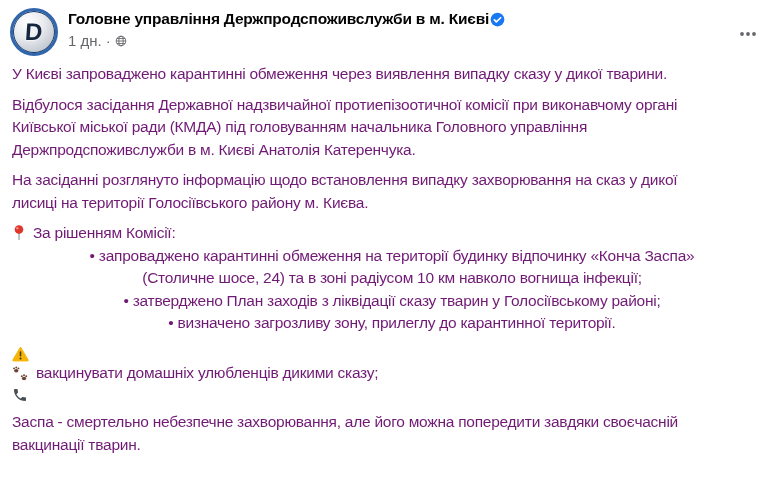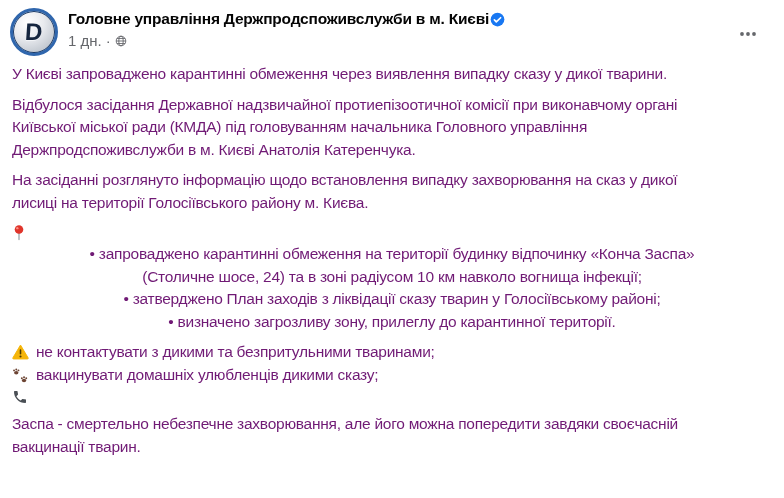--- a/index.html
+++ b/index.html
@@ -121,38 +121,38 @@
 
     <div class="block">
       <div class="icon-row">
         <span class="li-icon">
           <svg width="14" height="18" viewBox="0 0 20 26" aria-hidden="true">
             <rect x="9.1" y="11" width="1.8" height="11" rx="0.9" fill="#9aa0a6"></rect>
             <circle cx="10" cy="6.6" r="6.2" fill="#e0352b"></circle>
             <circle cx="7.6" cy="4.6" r="1.7" fill="#ff9d93" opacity="0.85"></circle>
           </svg>
         </span>
+        <span class="li-text">За рішенням Комісії:</span>
       </div>
       <div class="line">• запроваджено карантинні обмеження на території будинку відпочинку «Конча Заспа»
 (Столичне шосе, 24) та в зоні радіусом 10 км навколо вогнища інфекції;</div>
       <div class="line">• затверджено План заходів з ліквідації сказу тварин у Голосіївському районі;</div>
       <div class="line">• визначено загрозливу зону, прилеглу до карантинної території.</div>
     </div>
 
     <div class="block">
 
       <div class="icon-row">
         <span class="li-icon">
           <svg width="17" height="16" viewBox="0 0 24 22" aria-hidden="true">
             <path d="M12 1.2 L22.7 19.2 Q23.5 20.8 21.6 20.8 L2.4 20.8 Q0.5 20.8 1.3 19.2 Z" fill="#f5b50a" stroke="#f5b50a" stroke-width="1.4" stroke-linejoin="round"></path>
             <rect x="10.9" y="7.2" width="2.2" height="7.2" rx="1.1" fill="#4d3a00"></rect>
             <circle cx="12" cy="17.3" r="1.5" fill="#4d3a00"></circle>
           </svg>
         </span>
-        <span class="li-text">не контактувати з дикими та безпритульними тваринами;</span>
       </div>
 
       <div class="icon-row">
         <span class="li-icon">
           <svg width="17" height="17" viewBox="0 0 24 24" fill="#6d4534" aria-hidden="true">
             <g>
               <ellipse cx="6" cy="8.2" rx="3.1" ry="2.5"></ellipse>
               <circle cx="2.9" cy="4.8" r="1.35"></circle>
                 <circle cx="6" cy="3.5" r="1.35"></circle>
                 <circle cx="9.1" cy="4.8" r="1.35"></circle>

